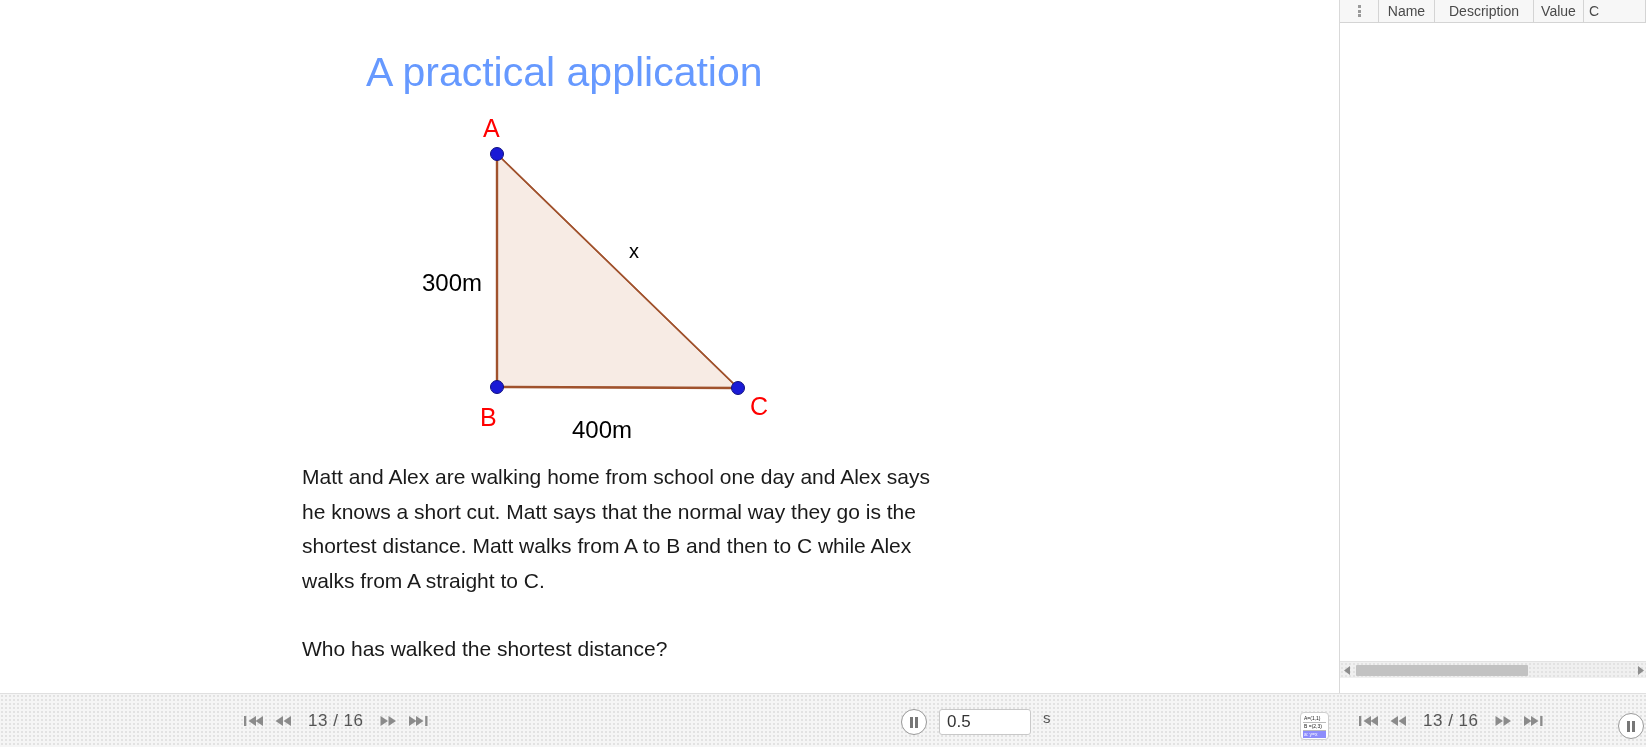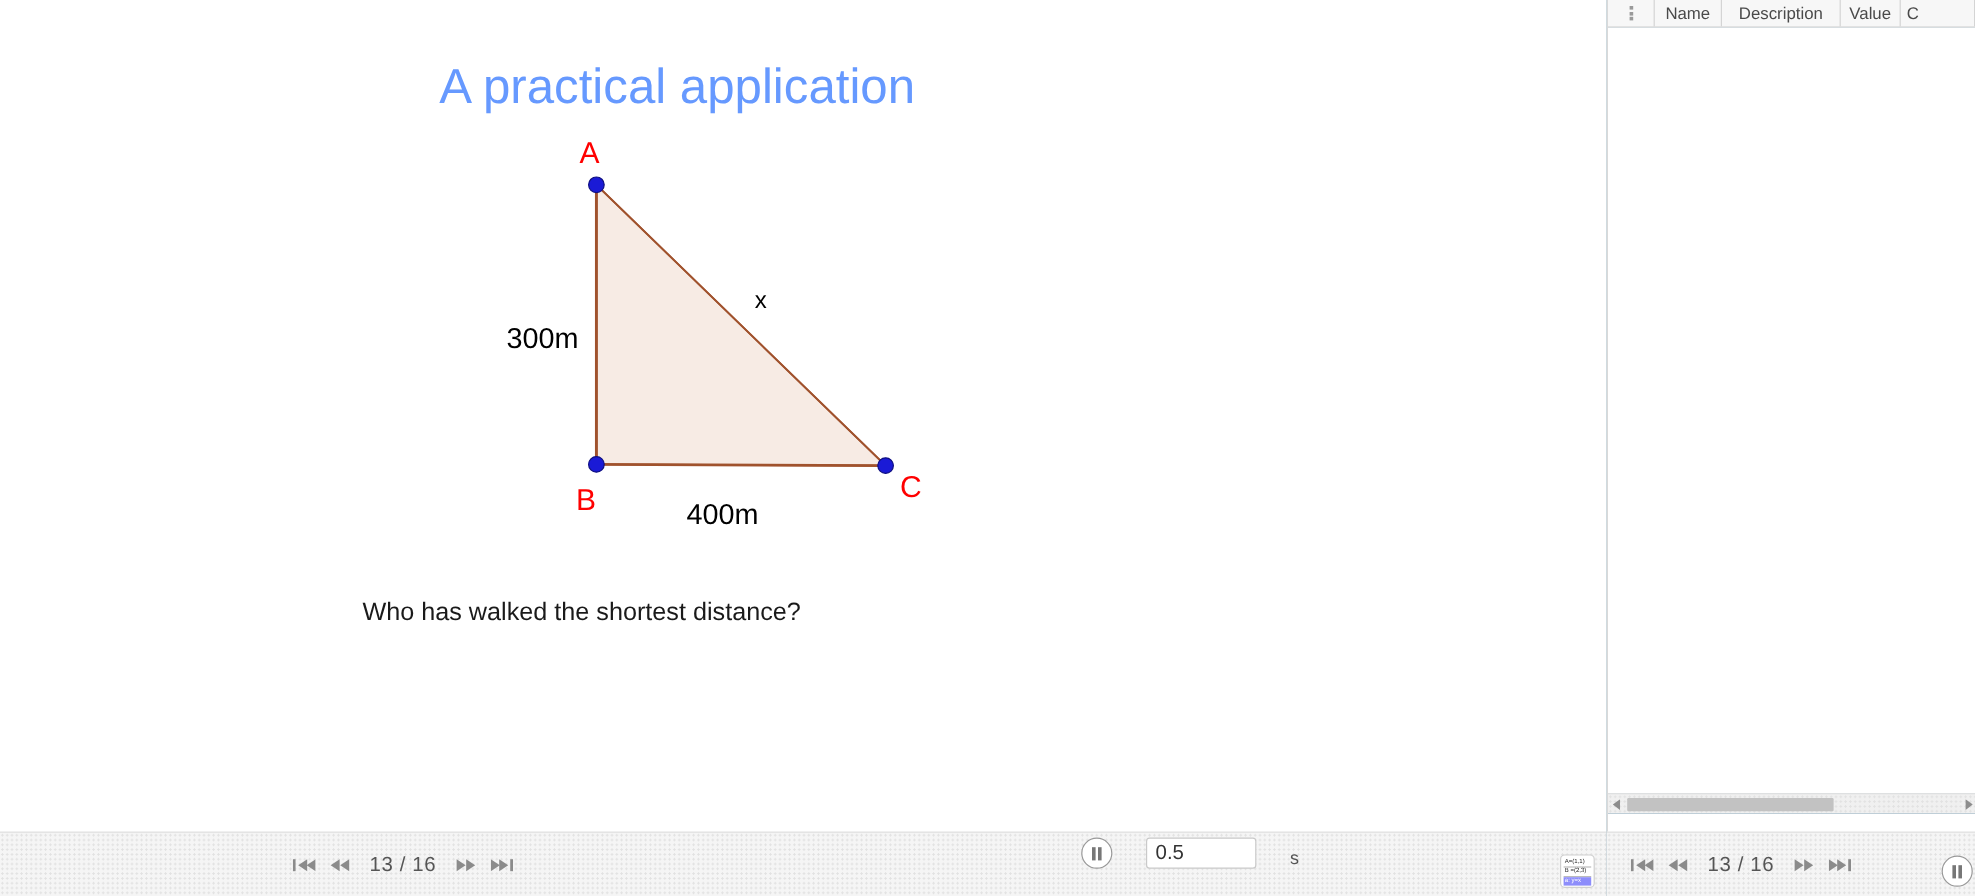--- a/index.html
+++ b/index.html
@@ -66,22 +66,22 @@
     display: flex; align-items: center; justify-content: center;
     cursor: pointer; background: transparent; border: 0;
   }
   .navbtn svg { display: block; }
   .page-indicator {
     font-size: 17px; color: #555; padding: 0 10px; white-space: nowrap;
     letter-spacing: .5px;
   }
 
   #play-group {
-    position: absolute; left: 901px; bottom: 23px;
-    display: flex; align-items: flex-end; gap: 16px;
+    position: absolute; left: 901px; bottom: 12px;
+    display: flex; align-items: flex-start;
   }
   .pause-btn {
     width: 26px; height: 26px; border-radius: 50%;
     border: 1.6px solid #999; background: #fff;
     display: flex; align-items: center; justify-content: center;
     cursor: pointer;
   }
   .pause-btn i {
     display: block; width: 3px; height: 11px; background: #777; margin: 0 1.4px;
   }
@@ -191,20 +191,21 @@
       <div class="vlabel" style="left:483px; top:116px;">A</div>
       <div class="vlabel" style="left:480px; top:405px;">B</div>
       <div class="vlabel" style="left:750px; top:394px;">C</div>
 
       <div class="slabel" style="left:422px; top:271px;">300m</div>
       <div class="slabel" style="left:572px; top:402px;margin-top:16px;">400m</div>
       <div class="slabel" style="left:629px; top:239px; font-size:20px;">x</div>
     </div>
 
     <div id="story">
+      <p>Matt and Alex are walking home from school one day and Alex says he knows a short cut. Matt says that the normal way they go is the shortest distance. Matt walks from A to B and then to C while Alex walks from A straight to C.</p>
       <div class="gap"></div>
       <p>Who has walked the shortest distance?</p>
     </div>
 
     <div class="navbar" id="left-navbar">
 
       <div class="navgroup" id="left-nav-controls">
         <button class="navbtn">
           <svg width="19" height="12" viewBox="0 0 19 12">
               <rect x="0" y="1" width="2.3" height="10" fill="#8b8b8b"></rect>

